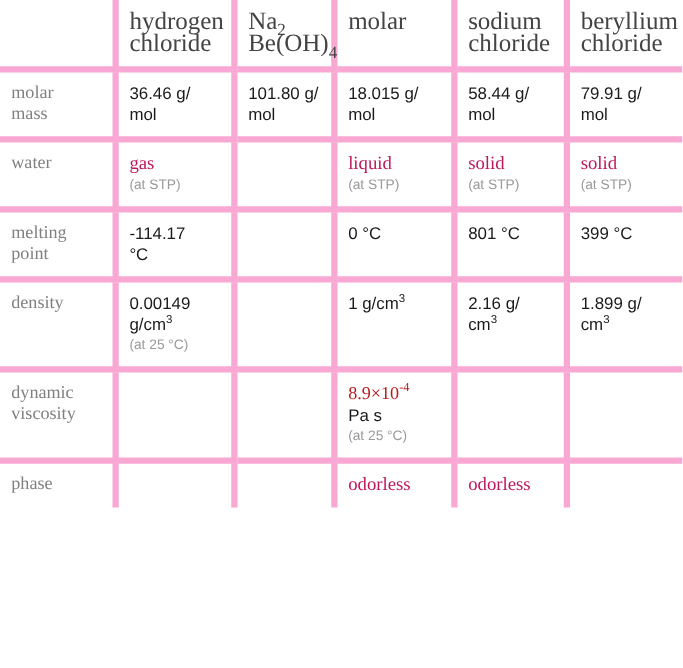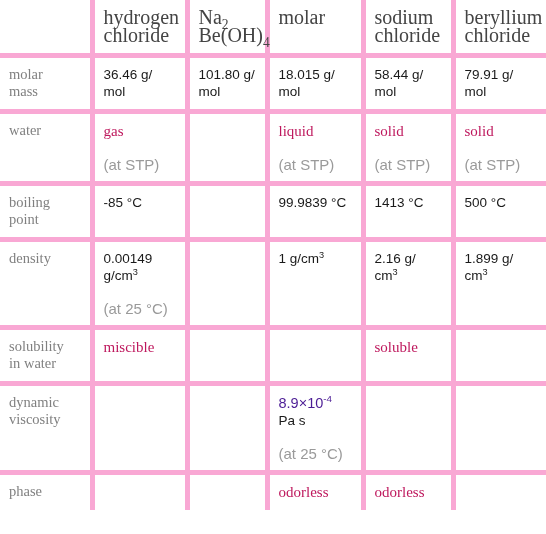--- a/index.html
+++ b/index.html
@@ -72,32 +72,32 @@
     color: #1a1a1a;
   }
   
   .word {
     font-family: "Liberation Serif", serif;
     font-size: 15px;
     line-height: 18px;
     color: #be185d;
   }
   .sci {
-    font-family: Liberation Sans, sans-serif;
+    font-family: Liberation Serif, serif;
     font-size: 14.5px;
     line-height: 18px;
-    color: #4c1d95;
+    color: #b91c1c;
   }
   .note {
     display: block;
     font-family: "Liberation Sans", sans-serif;
-    font-size: 15px;
+    font-size: 11px;
     line-height: 15px;
     color: #9a9a9a;
-    margin-top: 17px;
+    margin-top: 1px;
   }
   sup { font-size: 0.68em; vertical-align: super; line-height: 0; }
   sub { font-size: 0.68em; vertical-align: sub; line-height: 0; }
   .unit { white-space: nowrap; }
 </style>
 </head>
 <body>
 
 <table class="props">
   <colgroup>
@@ -176,40 +176,41 @@
       <td class="val">
         <span class="word">solid</span>
         <span class="note">(at STP)</span>
       </td>
       <td class="val">
         <span class="word">solid</span>
         <span class="note">(at STP)</span>
       </td>
     </tr>
 
-
-    <tr>
-      <td class="rowlabel">
-        <div>boiling</div>
+    <tr>
+      <td class="rowlabel">
+        <div>melting</div>
         <div>point</div>
       </td>
       <td class="val">
-        <span>-85 °C</span>
-      </td>
-      <td class="val"></td>
-      <td class="val">
-        <span>99.9839 °C</span>
-      </td>
-      <td class="val">
-        <span>1413 °C</span>
-      </td>
-      <td class="val">
-        <span>500 °C</span>
-      </td>
-    </tr>
+        <span>-114.17</span><br>
+        <span>°C</span>
+      </td>
+      <td class="val"></td>
+      <td class="val">
+        <span>0 °C</span>
+      </td>
+      <td class="val">
+        <span>801 °C</span>
+      </td>
+      <td class="val">
+        <span>399 °C</span>
+      </td>
+    </tr>
+
 
     <tr>
       <td class="rowlabel">
         <div>density</div>
       </td>
       <td class="val">
         <span>0.00149</span><br>
         <span class="unit"><span>g/cm</span><sup>3</sup></span>
         <span class="note">(at 25 °C)</span>
       </td>
@@ -220,35 +221,20 @@
       <td class="val">
         <span>2.16 g/</span><br>
         <span class="unit"><span>cm</span><sup>3</sup></span>
       </td>
       <td class="val">
         <span>1.899 g/</span><br>
         <span class="unit"><span>cm</span><sup>3</sup></span>
       </td>
     </tr>
 
-    <tr>
-      <td class="rowlabel">
-        <div>solubility</div>
-        <div>in water</div>
-      </td>
-      <td class="val">
-        <span class="word">miscible</span>
-      </td>
-      <td class="val"></td>
-      <td class="val"></td>
-      <td class="val">
-        <span class="word">soluble</span>
-      </td>
-      <td class="val"></td>
-    </tr>
 
 
     <tr>
       <td class="rowlabel">
         <div>dynamic</div>
         <div>viscosity</div>
       </td>
       <td class="val"></td>
       <td class="val"></td>
       <td class="val">

